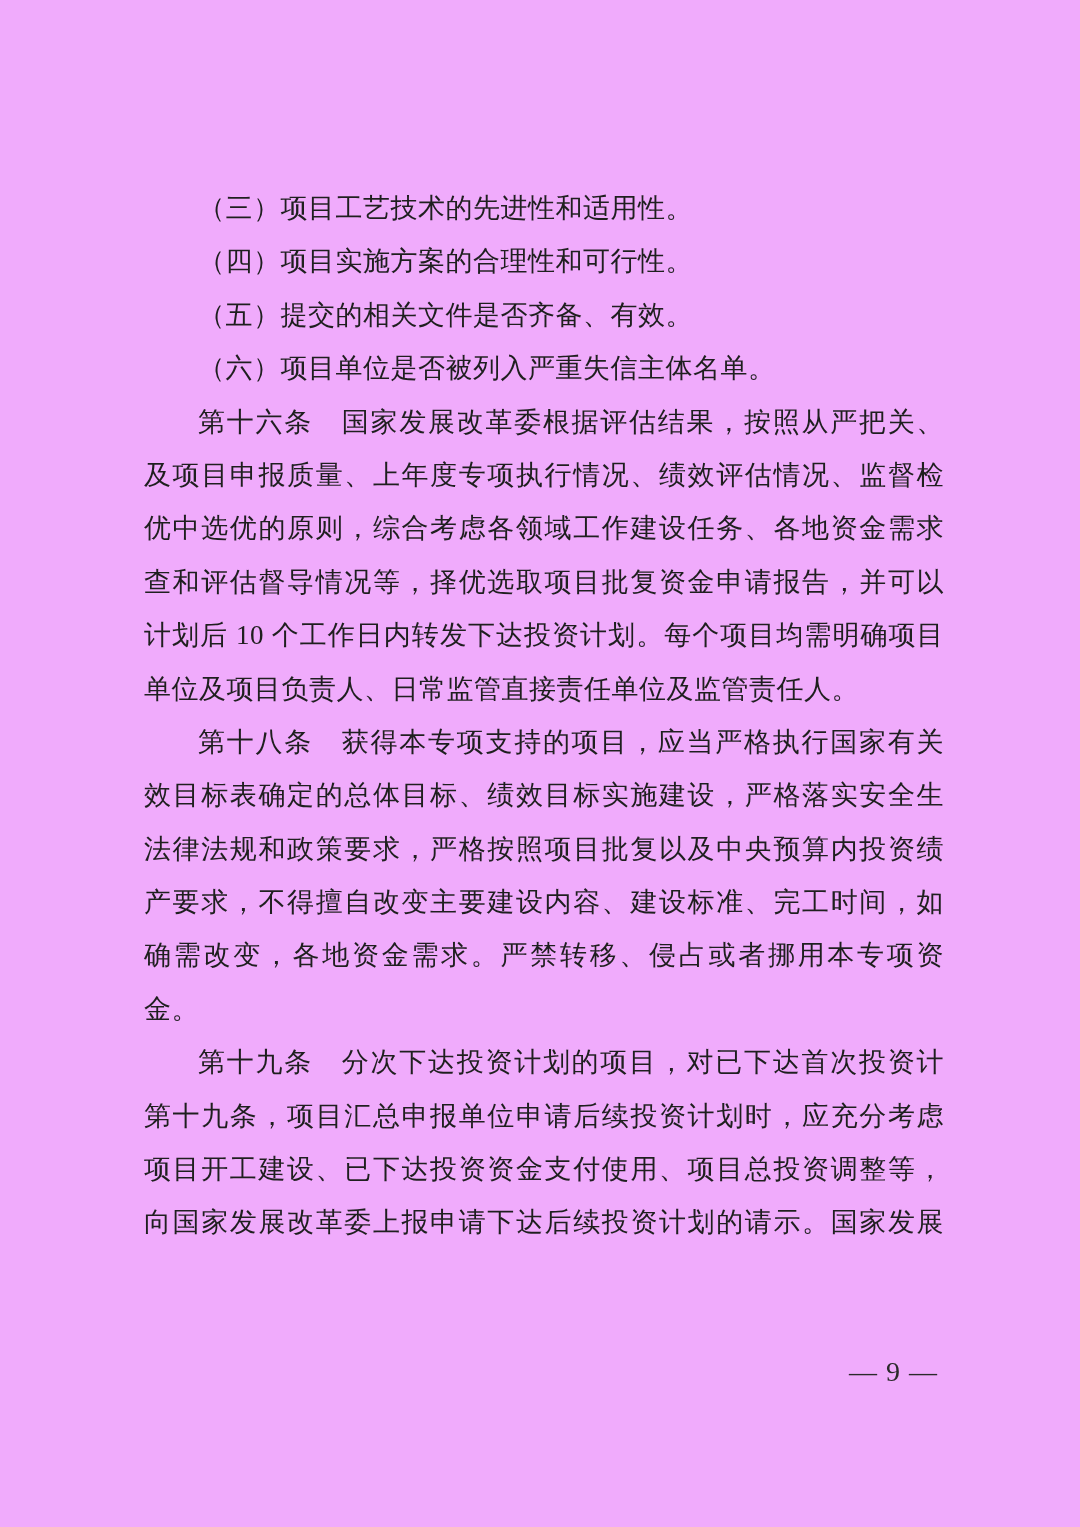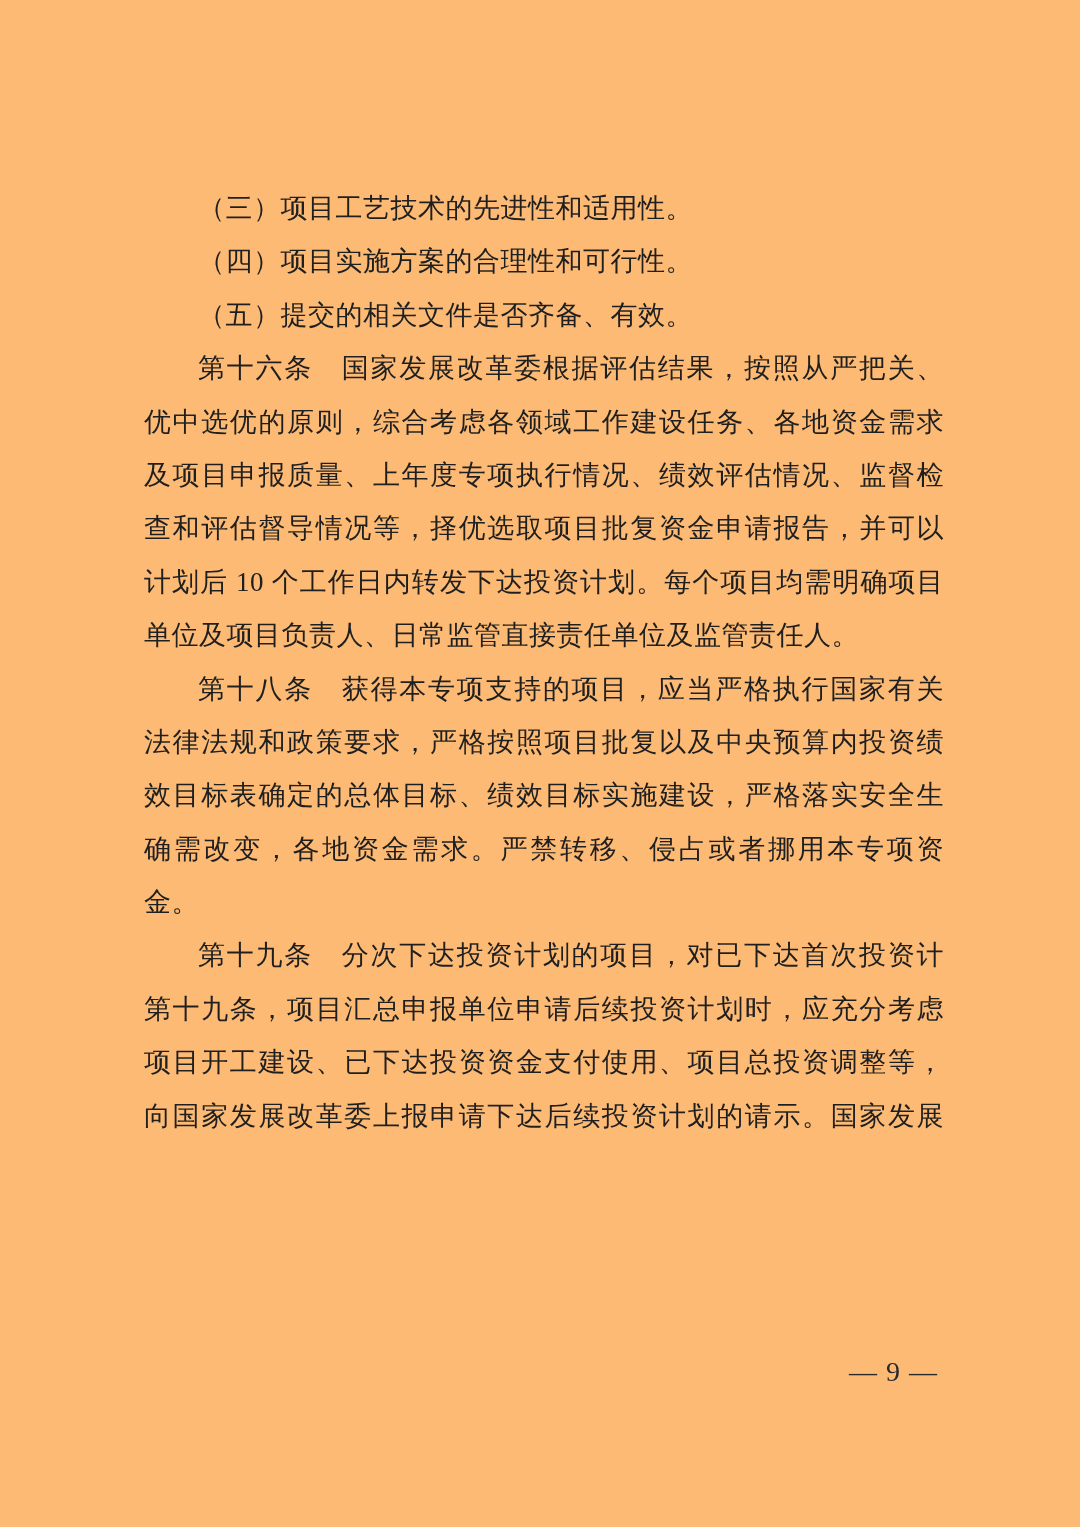--- a/index.html
+++ b/index.html
@@ -6,21 +6,21 @@
   body {
     width: 1080px;
     height: 1527px;
     background: #ffffff;
     font-family: "Liberation Serif", "DejaVu Serif", serif;
   }
   .page {
     position: relative;
     width: 1080px;
     height: 1527px;
-    background: #fdba74;
+    background: #f0abfc;
     color: #1f1f1f;
     overflow: hidden;
   }
   .doc {
     position: absolute;
     left: 144px;
     top: 182px;
     width: 800px;
     font-size: 27px;
     line-height: 53.4px;
@@ -47,29 +47,31 @@
   }
 </style>
 </head>
 <body>
 
 <div class="page">
   <div class="doc">
     <div class="ln ind">（三）项目工艺技术的先进性和适用性。</div>
     <div class="ln ind">（四）项目实施方案的合理性和可行性。</div>
     <div class="ln ind">（五）提交的相关文件是否齐备、有效。</div>
+    <div class="ln ind">（六）项目单位是否被列入严重失信主体名单。</div>
     <div class="ln ind jst">第十六条　国家发展改革委根据评估结果，按照从严把关、</div>
+    <div class="ln jst">及项目申报质量、上年度专项执行情况、绩效评估情况、监督检</div>
     <div class="ln jst">优中选优的原则，综合考虑各领域工作建设任务、各地资金需求</div>
-    <div class="ln jst">及项目申报质量、上年度专项执行情况、绩效评估情况、监督检</div>
     <div class="ln jst">查和评估督导情况等，择优选取项目批复资金申请报告，并可以</div>
     <div class="ln jst">计划后 10 个工作日内转发下达投资计划。每个项目均需明确项目</div>
     <div class="ln">单位及项目负责人、日常监管直接责任单位及监管责任人。</div>
     <div class="ln ind jst">第十八条　获得本专项支持的项目，应当严格执行国家有关</div>
+    <div class="ln jst">效目标表确定的总体目标、绩效目标实施建设，严格落实安全生</div>
     <div class="ln jst">法律法规和政策要求，严格按照项目批复以及中央预算内投资绩</div>
-    <div class="ln jst">效目标表确定的总体目标、绩效目标实施建设，严格落实安全生</div>
+    <div class="ln jst">产要求，不得擅自改变主要建设内容、建设标准、完工时间，如</div>
     <div class="ln jst">确需改变，各地资金需求。严禁转移、侵占或者挪用本专项资</div>
     <div class="ln">金。</div>
     <div class="ln ind jst">第十九条　分次下达投资计划的项目，对已下达首次投资计</div>
     <div class="ln jst">第十九条，项目汇总申报单位申请后续投资计划时，应充分考虑</div>
     <div class="ln jst">项目开工建设、已下达投资资金支付使用、项目总投资调整等，</div>
     <div class="ln jst">向国家发展改革委上报申请下达后续投资计划的请示。国家发展</div>
   </div>
   <div class="footer">— 9 —</div>
 </div>
 

